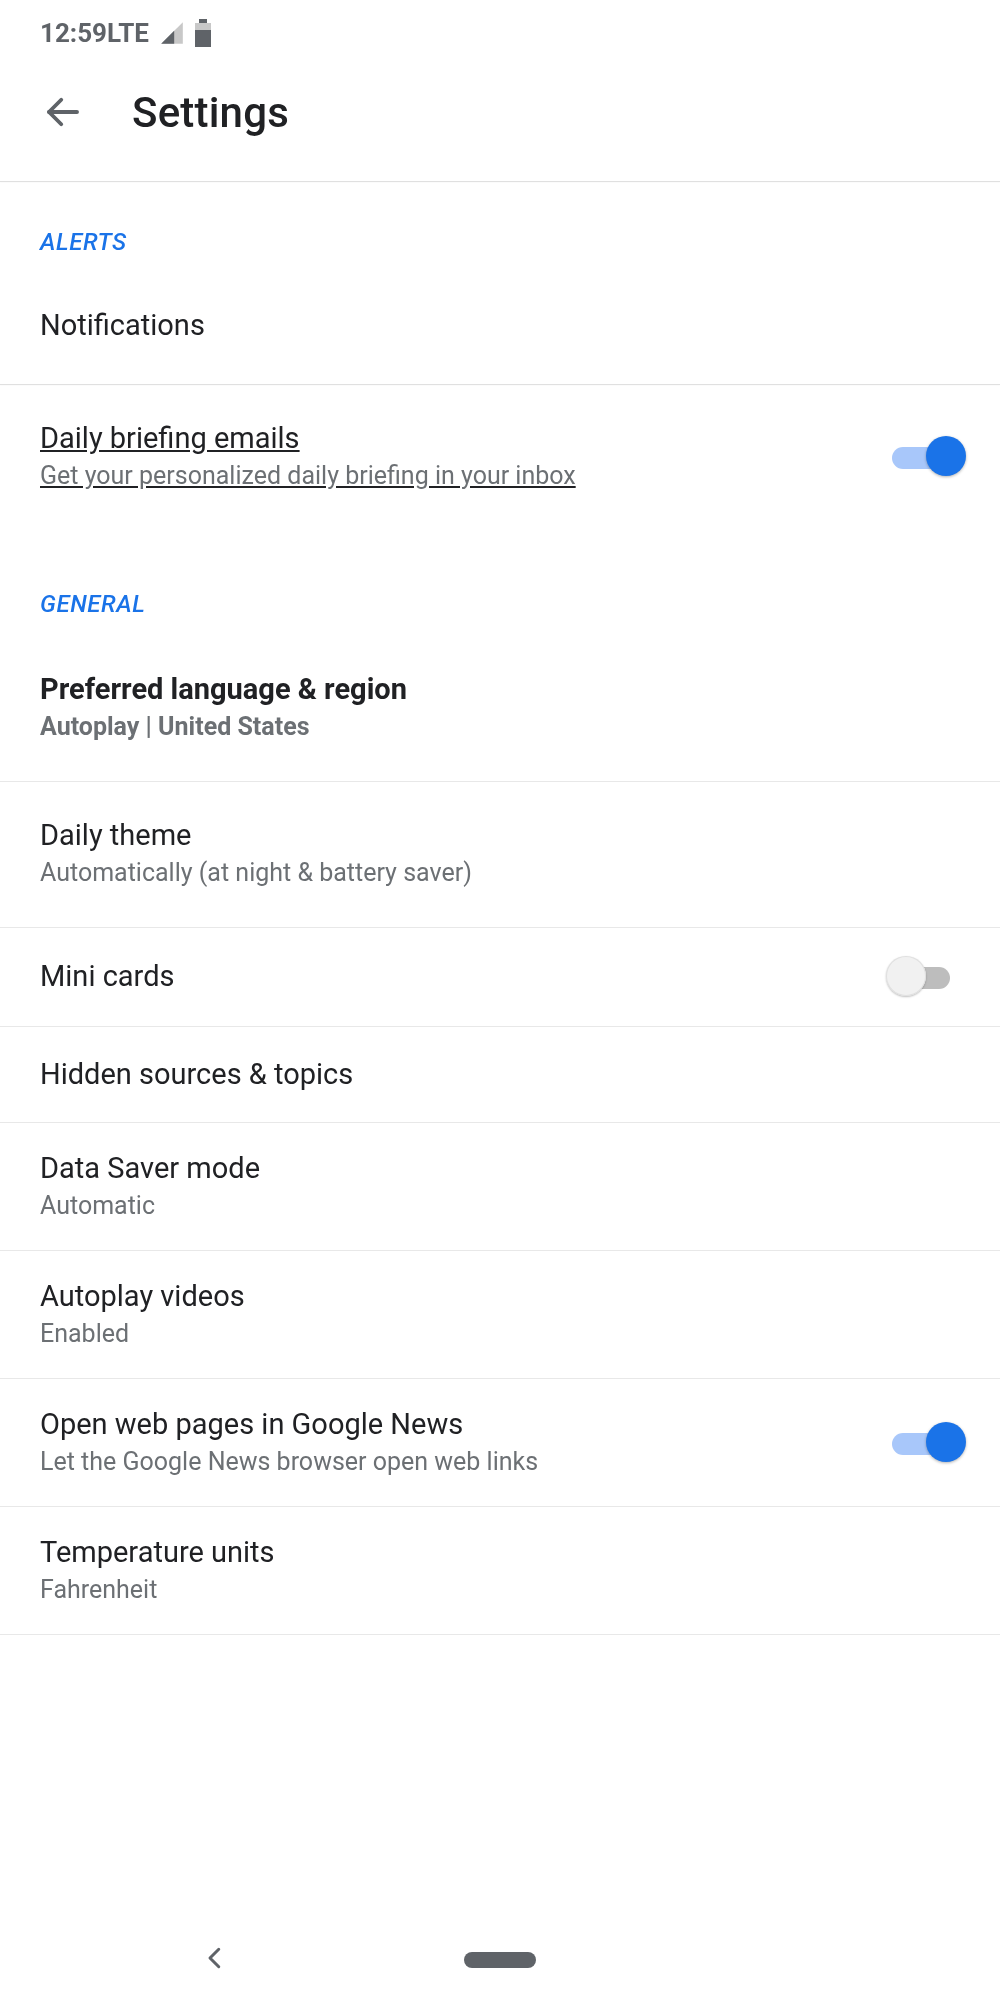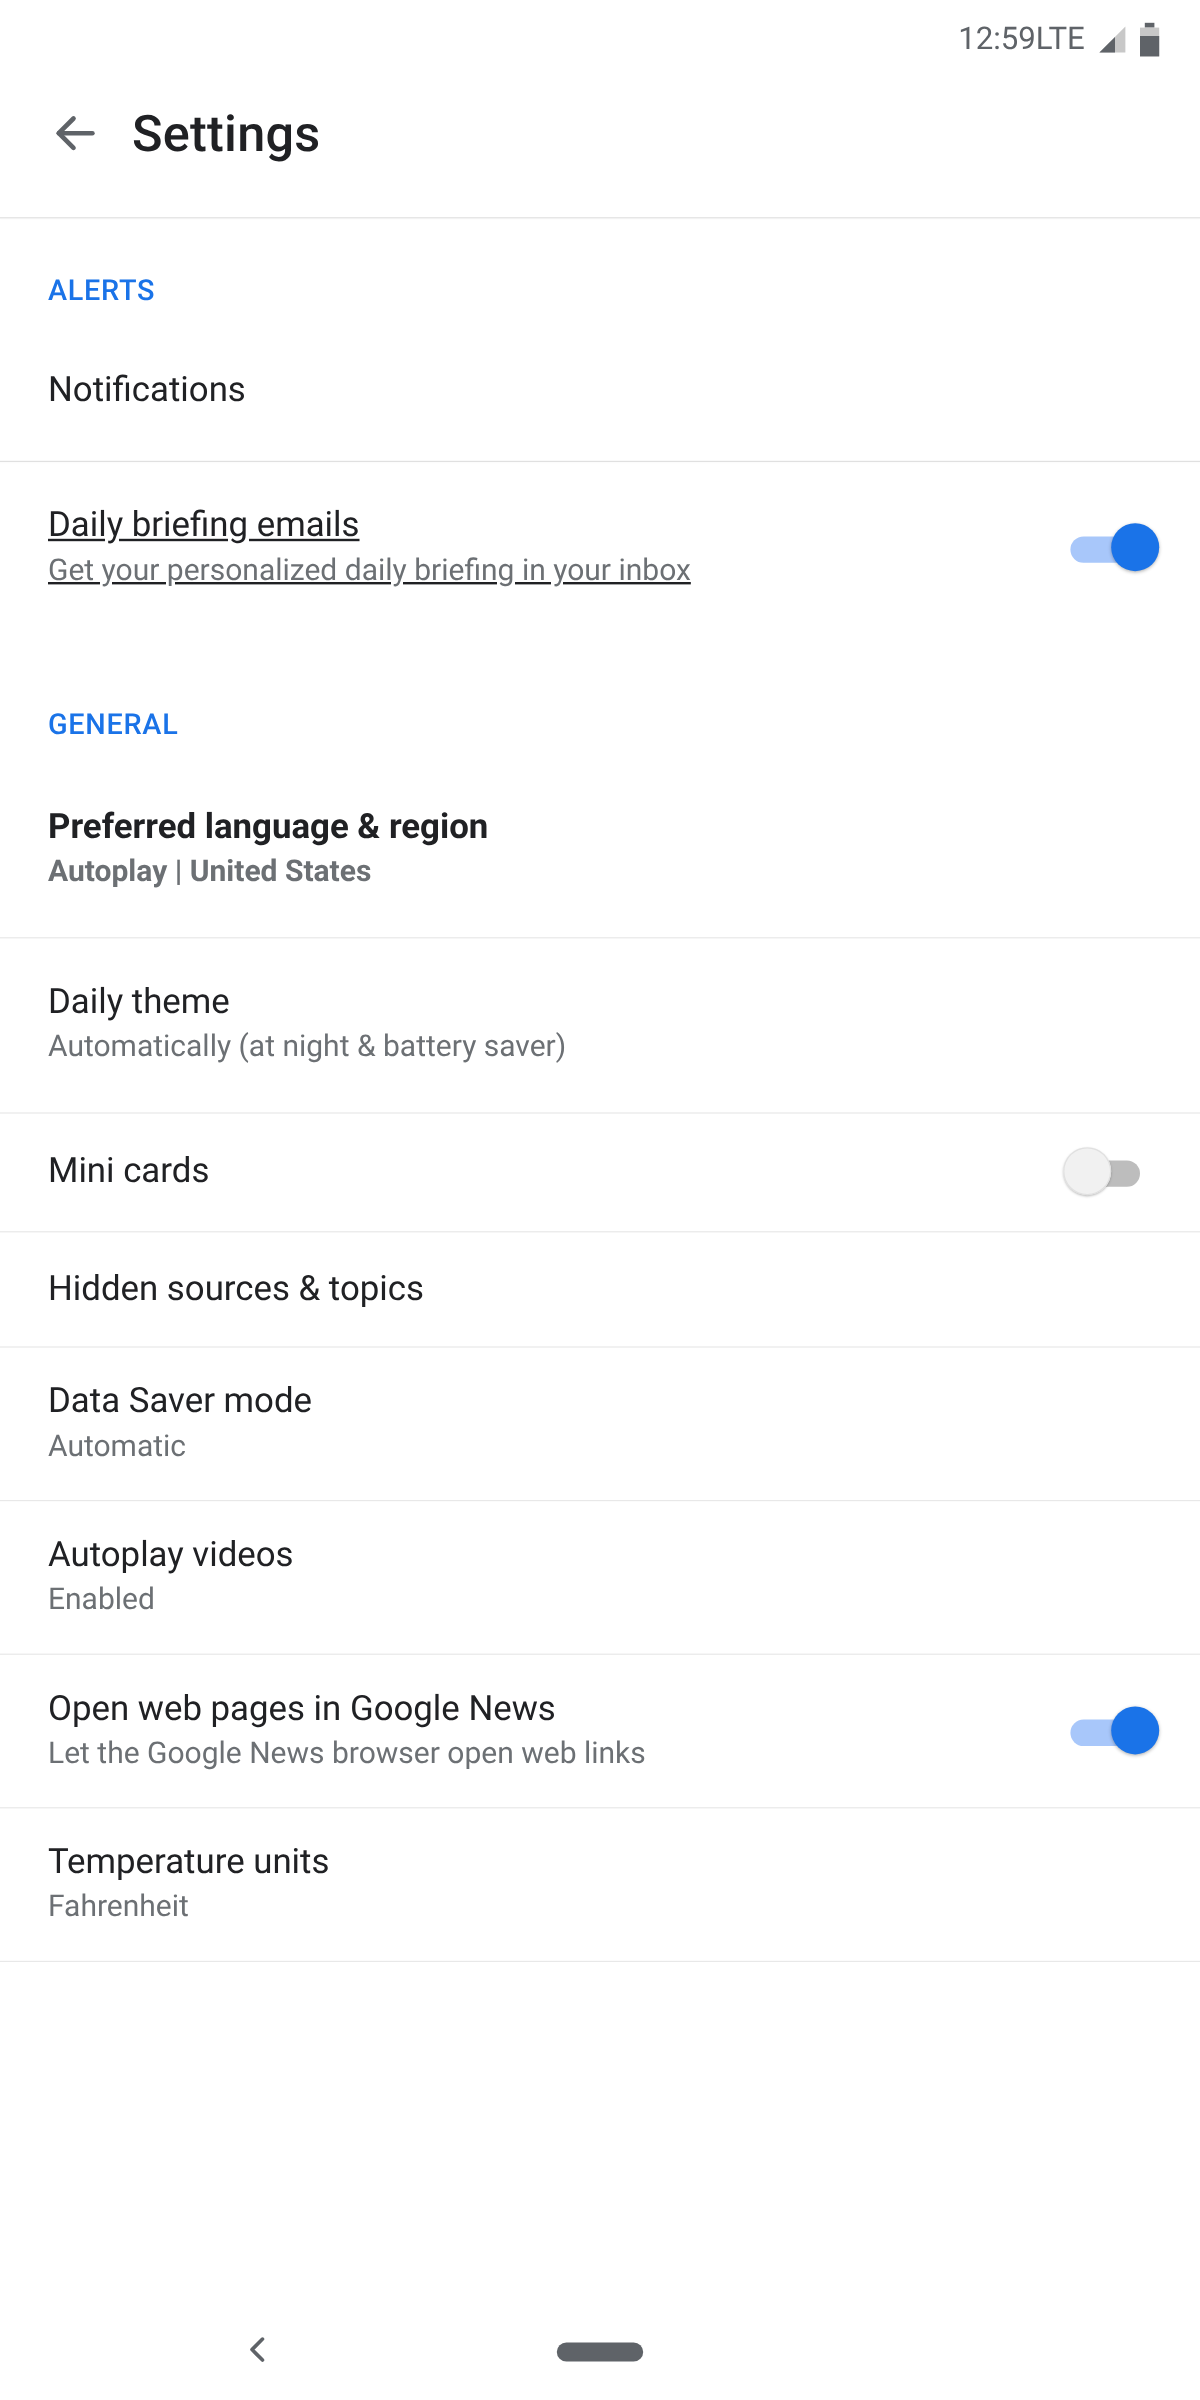--- a/index.html
+++ b/index.html
@@ -1,31 +1,31 @@
 <!DOCTYPE html>
 <html><head>
 <meta charset="utf-8">
 <style>
   * { box-sizing: border-box; margin: 0; padding: 0; }
   html, body { width: 1000px; height: 2000px; font-family: Roboto, "Helvetica Neue", Arial, sans-serif; background: #fff; color: #202124; }
-  .status-bar { display: flex; justify-content: flex-end; align-items: center; padding: 18px 34px 10px 40px; font-size: 26px; color: #5f6368; font-weight: 400; }
+  .status-bar { display: flex; justify-content: flex-start; align-items: center; padding: 18px 34px 10px 40px; font-size: 26px; color: #5f6368; font-weight: 700; }
   .status-right { display: flex; align-items: center; gap: 10px; }
   .signal-icon { width: 26px; height: 26px; }
   .battery-icon { width: 16px; height: 28px; position: relative; }
   .battery-icon::before { content: ""; position: absolute; top: 0; left: 4px; width: 8px; height: 4px; background: #5f6368; }
   .battery-icon .batt-body { position: absolute; top: 4px; left: 0; width: 16px; height: 24px; background: #c8c8c8; }
   .battery-icon .batt-fill { position: absolute; bottom: 0; left: 0; width: 16px; height: 17px; background: #5f6368; }
 
-  .app-bar { display: flex; align-items: center; padding: 30px 30px 44px 42px; gap: 26px; }
+  .app-bar { display: flex; align-items: flex-end; padding: 30px 30px 44px 42px; gap: 48px; }
   .app-title { font-size: 42px; font-weight: 500; letter-spacing: 0.2px; color: #202124; }
   .back-icon svg { width: 42px; height: 42px; }
 
   .divider-full { height: 1px; background: #e0e0e0; box-shadow: 0 1px 1px rgba(0,0,0,0.02); }
 
-  .section-header { font-size: 24px; font-weight: 500; letter-spacing: 0.6px; padding: 46px 40px 18px 40px; }
+  .section-header { font-size: 24px; font-weight: 500; letter-spacing: 0.6px; padding: 46px 40px 18px 40px; font-style: italic; }
   .accent { color: #1a73e8; }
 
   .setting-item { display: flex; align-items: center; justify-content: space-between; padding: 28px 40px 30px 40px; border-bottom: 1px solid #e8e8e8; min-height: 96px; }
   .setting-item.noborder { border-bottom: none; }
   .setting-text { display: flex; flex-direction: column; gap: 6px; }
   .setting-title { font-size: 29px; color: #202124; }
   .setting-sub { font-size: 25px; color: #6c7074; }
 
   .toggle { position: relative; width: 68px; height: 40px; flex-shrink: 0; }
   .toggle-track { position: absolute; top: 11px; left: 0; width: 58px; height: 22px; border-radius: 20px; }

